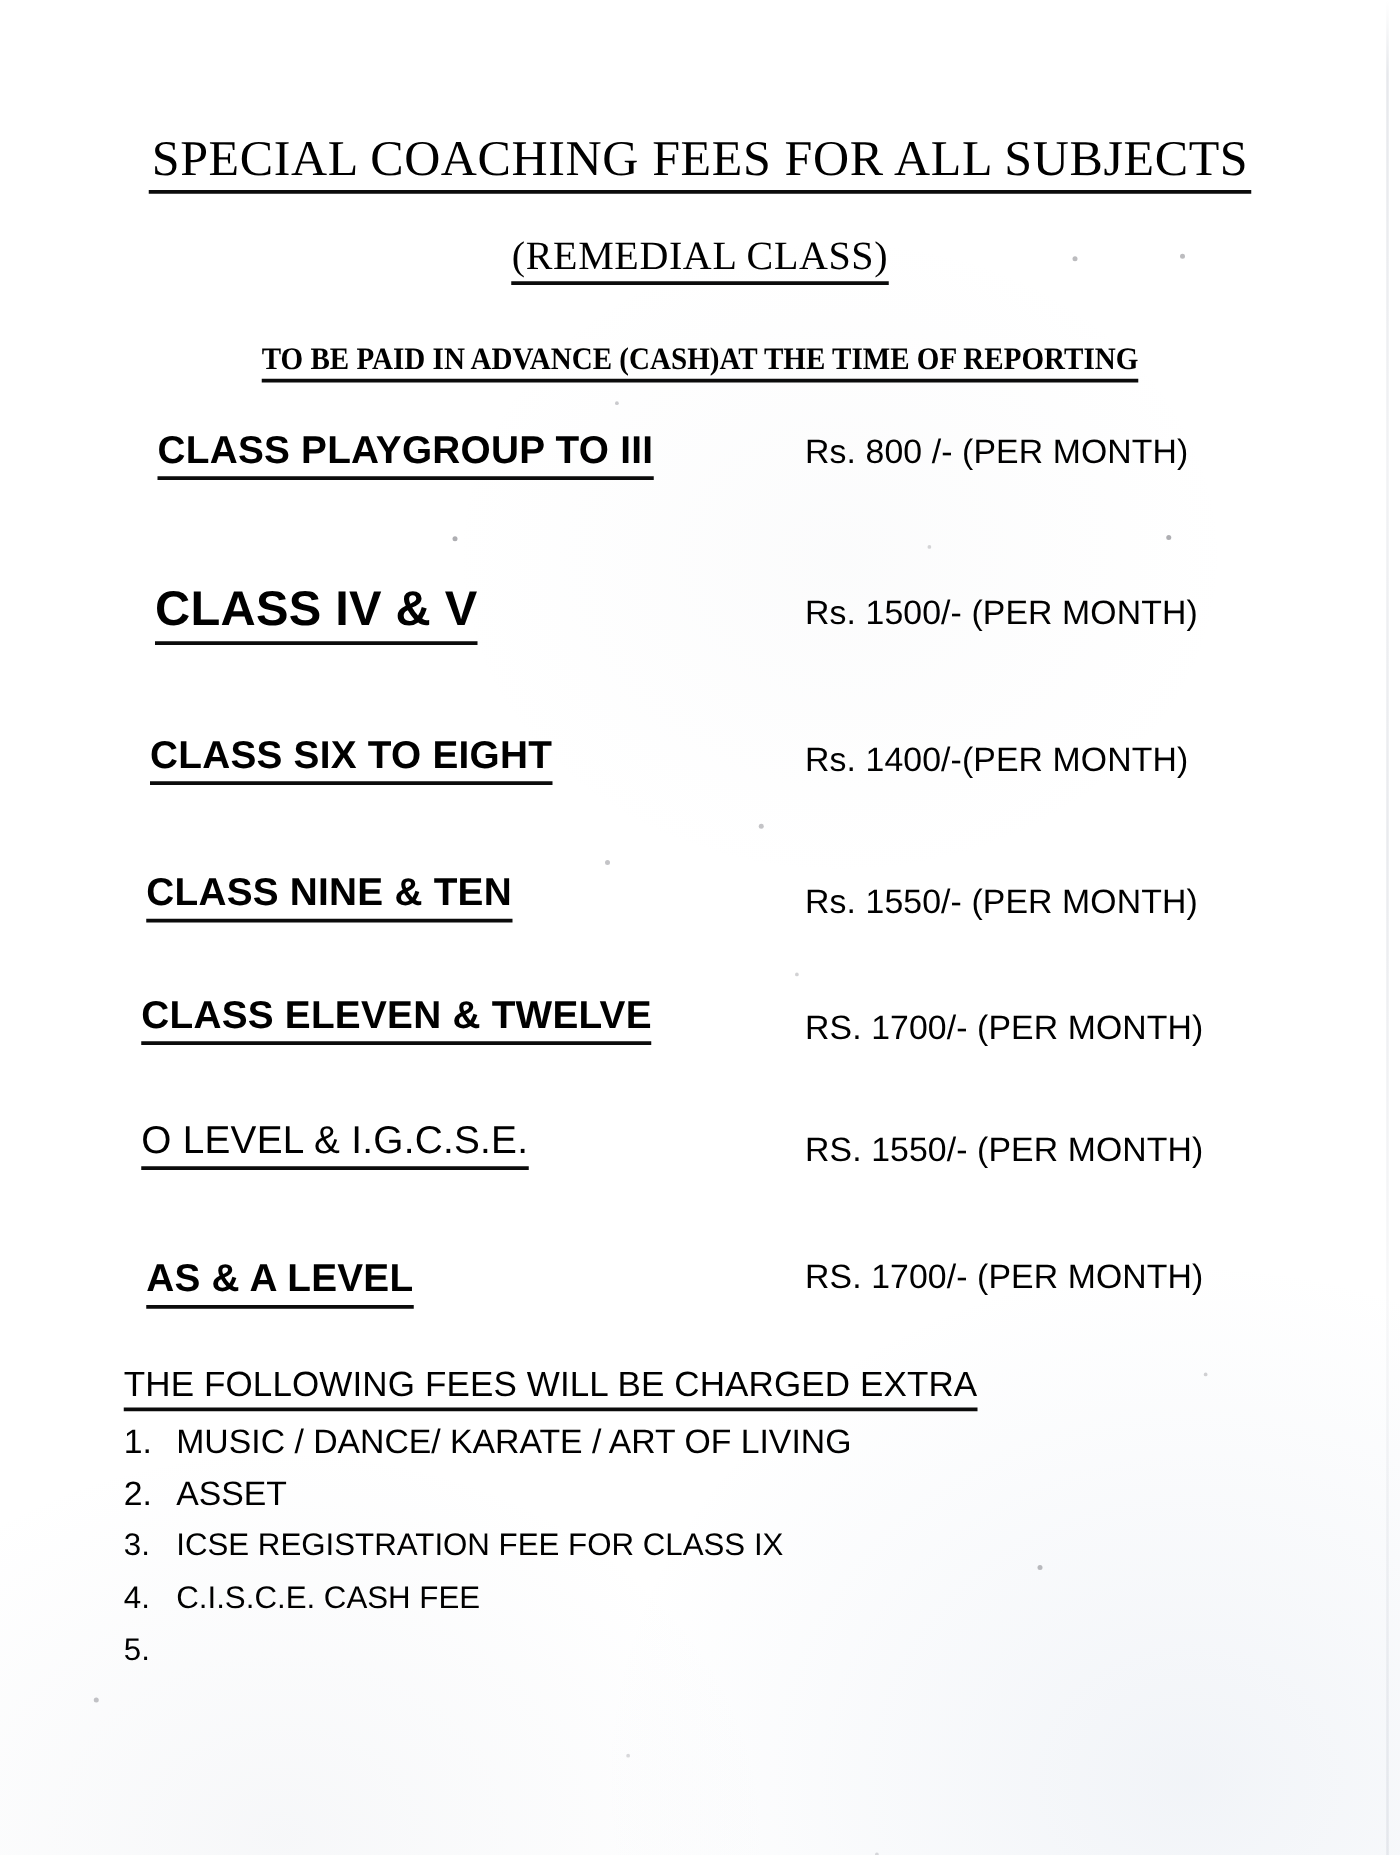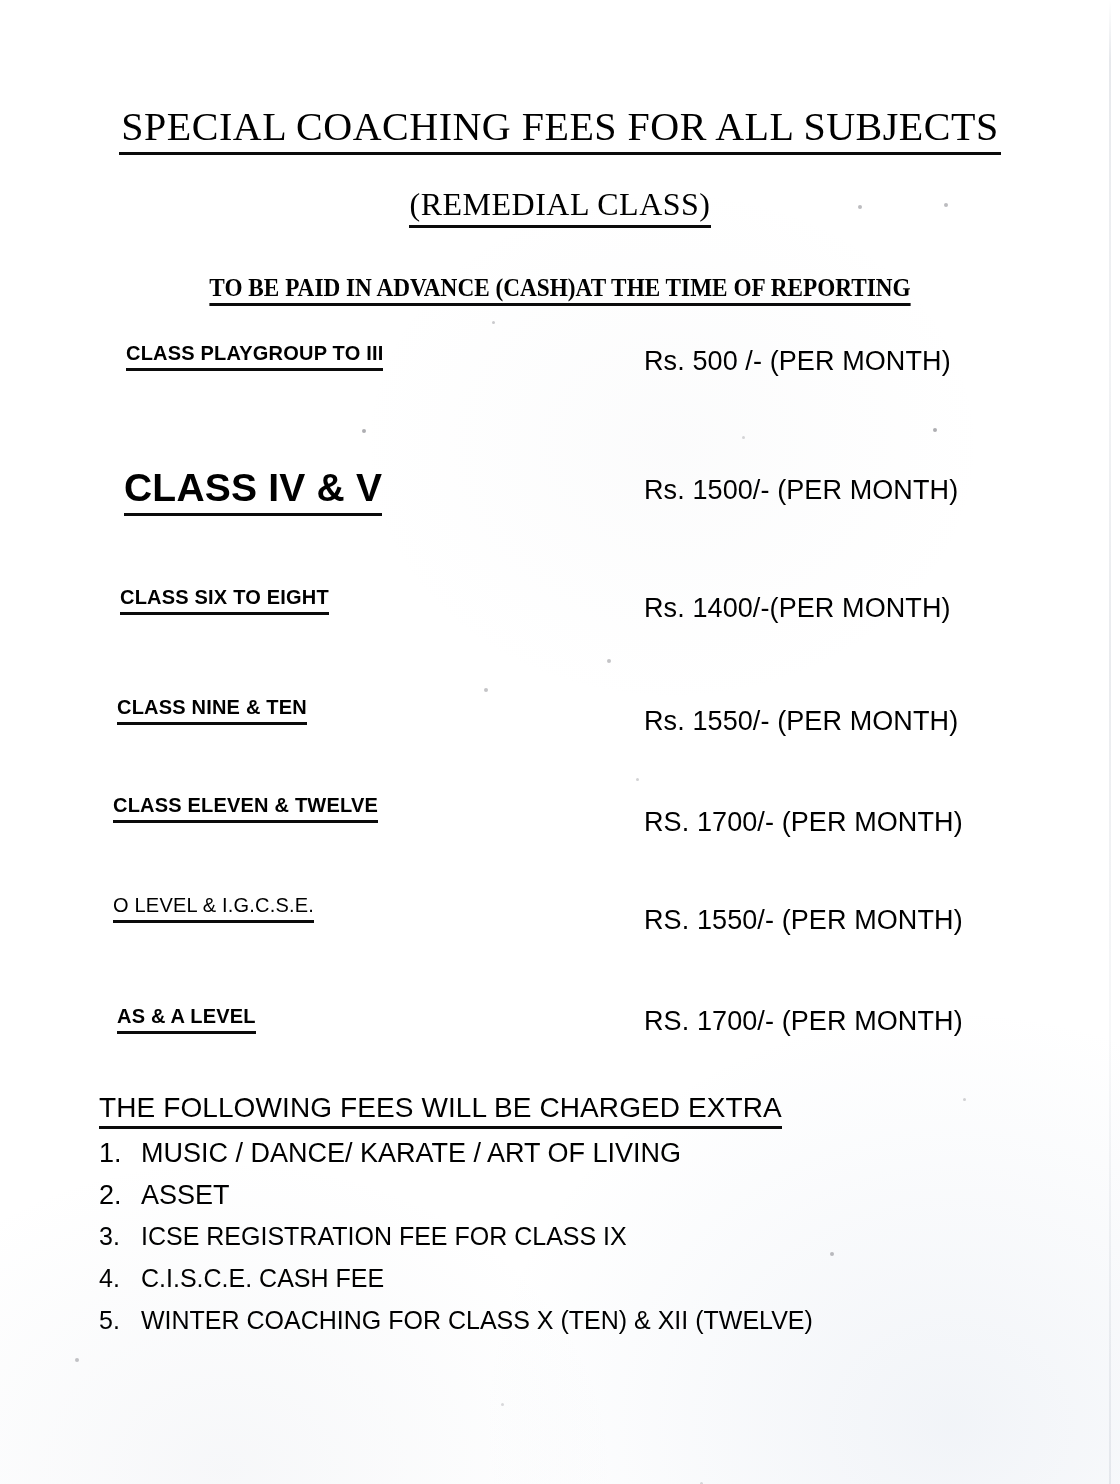--- a/index.html
+++ b/index.html
@@ -96,21 +96,21 @@
     position: absolute;
     left: 0;
     width: 1120px;
     height: 50px;
   }
   .fee-label {
     position: absolute;
     left: 112px;
     top: 0;
     font-family: "Liberation Sans", sans-serif;
-    font-size: 20px;
+    font-size: 31px;
     font-weight: 700;
     letter-spacing: 0.2px;
     white-space: nowrap;
   }
   .fee-label .u {
     display: inline-block;
     border-bottom: 3px solid #0b0b0b;
     padding-bottom: 3px;
   }
   .fee-label.lighter { font-weight: 400; }
@@ -224,21 +224,21 @@
   </div>
 
   <div id="subtitle">
     <span class="u">TO BE PAID IN ADVANCE (CASH)AT THE TIME OF REPORTING</span>
   </div>
 
   <div class="fee-row" id="fee-row-0">
     <div class="fee-label">
       <span class="u">CLASS PLAYGROUP TO III</span>
     </div>
-    <div class="fee-amount">Rs. 500  /- (PER MONTH)</div>
+    <div class="fee-amount">Rs. 800  /- (PER MONTH)</div>
   </div>
 
   <div class="fee-row" id="fee-row-1">
     <div class="fee-label big">
       <span class="u">CLASS IV &amp; V</span>
     </div>
     <div class="fee-amount">Rs. 1500/- (PER MONTH)</div>
   </div>
 
   <div class="fee-row" id="fee-row-2">
@@ -292,17 +292,16 @@
     <div class="extra-item small">
       <span class="extra-num">3.</span>
       <span class="extra-text">ICSE REGISTRATION FEE FOR CLASS IX</span>
     </div>
     <div class="extra-item small">
       <span class="extra-num">4.</span>
       <span class="extra-text">C.I.S.C.E. CASH FEE</span>
     </div>
     <div class="extra-item small">
       <span class="extra-num">5.</span>
-      <span class="extra-text">WINTER COACHING FOR CLASS X (TEN) &amp; XII (TWELVE)</span>
     </div>
   </div>
 
 </div>
 
 </body></html>

